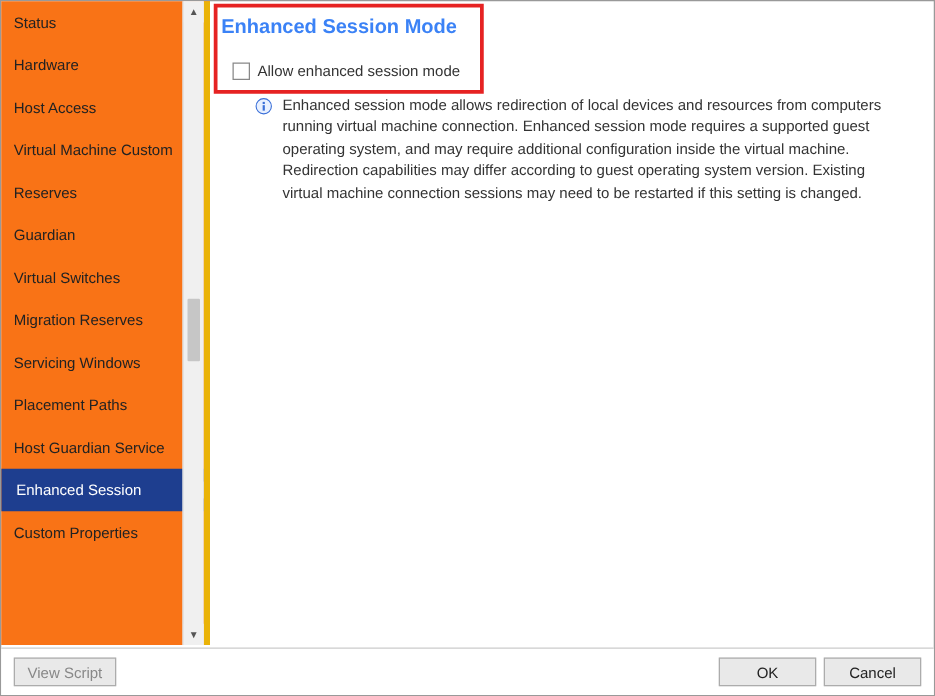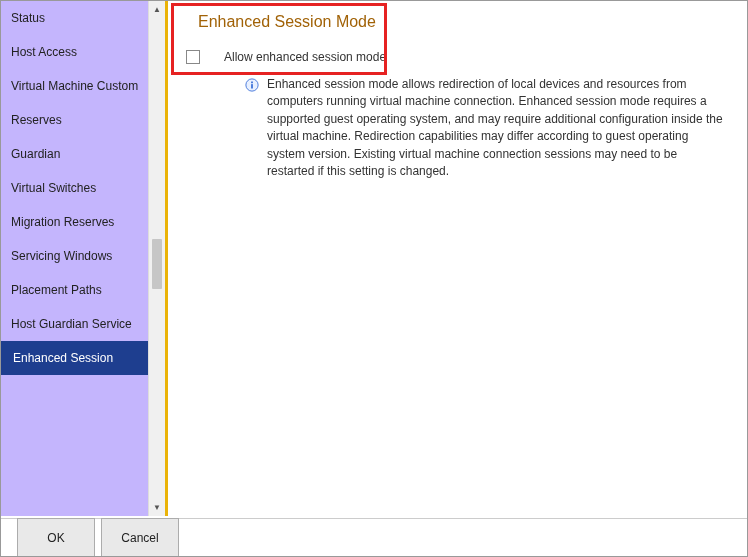--- a/index.html
+++ b/index.html
@@ -14,25 +14,25 @@
     overflow: hidden;
     border: 1px solid #999;
     position: relative;
   }
   .main-area {
     display: flex;
     height: 515px;
   }
   .sidebar {
     width: 167px;
-    border-right: 3px solid #eab308;
+    border-right: 5px solid #eab308;
     display: flex;
     flex-direction: column;
     position: relative;
-    background: #c4b5fd;
+    background: #f97316;
   }
   .sidebar-scroll {
     flex: 1;
     overflow: hidden;
   }
   .sidebar-item {
     padding: 10px 8px 10px 10px;
     cursor: pointer;
     color: #222;
     font-size: 12px;
@@ -97,48 +97,47 @@
   .highlight-box {
     position: absolute;
     left: 3px;
     top: 2px;
     width: 216px;
     height: 72px;
     border: 3px solid #e62222;
     pointer-events: none;
   }
   .section-title {
-    color: #a16207;
+    color: #3b82f6;
     font-size: 16px;
-    font-weight: 400;
-    padding: 12px 0 3px 30px;
+    font-weight: 700;
+    padding: 12px 0 3px 9px;
   }
   .checkbox-row {
     display: flex;
-    gap: 24px;
+    gap: 6px;
     padding: 16px 0 6px 18px;
   }
   .checkbox {
     width: 14px;
     height: 14px;
     border: 1px solid #888;
     background: #fff;
     cursor: pointer;
   }
   .checkbox-label {
     font-size: 12px;
     color: #333;
     cursor: pointer;
   }
   .info-row {
     display: flex;
     align-items: flex-start;
     gap: 8px;
     padding: 6px 20px 0 36px;
-    margin-left: 41px;
   }
   .info-icon {
     width: 14px;
     height: 14px;
     flex-shrink: 0;
     margin-top: 2px;
   }
   .info-text {
     font-size: 12px;
     color: #333;
@@ -152,21 +151,21 @@
     height: 38px;
     border-top: 1px solid #ccc;
     display: flex;
     align-items: center;
     padding: 0 10px;
     background: #fff;
   }
   .footer-left { flex: 1; }
   .btn {
     min-width: 78px;
-    height: 40px;
+    height: 23px;
     border: 1px solid #acacac;
     background: #e9e9e9;
     font-size: 12px;
     font-family: inherit;
     cursor: pointer;
     margin-left: 6px;
     padding: 0 15px;
     color: #222;
   }
   .btn-view-script {
@@ -181,30 +180,32 @@
     padding: 0 10px;
   }
 </style>
 </head>
 <body>
 
 <div class="main-area">
   <div class="sidebar">
     <div class="sidebar-scroll">
       <div class="sidebar-item"><span>Status</span></div>
+      <div class="sidebar-item"><span>Hardware</span></div>
       <div class="sidebar-item"><span>Host Access</span></div>
       <div class="sidebar-item"><span>Virtual Machine Custom</span></div>
       <div class="sidebar-item"><span>Reserves</span></div>
       <div class="sidebar-item"><span>Guardian</span></div>
       <div class="sidebar-item"><span>Virtual Switches</span></div>
       <div class="sidebar-item"><span>Migration Reserves</span></div>
       <div class="sidebar-item"><span>Servicing Windows</span></div>
       <div class="sidebar-item"><span>Placement Paths</span></div>
       <div class="sidebar-item"><span>Host Guardian Service</span></div>
       <div class="sidebar-item selected"><span>Enhanced Session</span></div>
+      <div class="sidebar-item"><span>Custom Properties</span></div>
     </div>
     <div class="vscroll">
       <div class="vscroll-btn">▲</div>
       <div class="vscroll-track">
         <div class="vscroll-thumb"></div>
       </div>
       <div class="vscroll-btn">▼</div>
     </div>
   </div>
 
@@ -222,15 +223,18 @@
           <rect x="7" y="7" width="2" height="5" fill="#3a6fd8"></rect>
           <rect x="7" y="4" width="2" height="2" fill="#3a6fd8"></rect>
         </svg>
       </span>
       <div class="info-text">Enhanced session mode allows redirection of local devices and resources from computers running virtual machine connection. Enhanced session mode requires a supported guest operating system, and may require additional configuration inside the virtual machine. Redirection capabilities may differ according to guest operating system version. Existing virtual machine connection sessions may need to be restarted if this setting is changed.</div>
     </div>
   </div>
 </div>
 
 <div class="footer">
+  <div class="footer-left">
+    <button class="btn-view-script">View Script</button>
+  </div>
   <button class="btn">OK</button>
   <button class="btn">Cancel</button>
 </div>
 
 </body></html>

